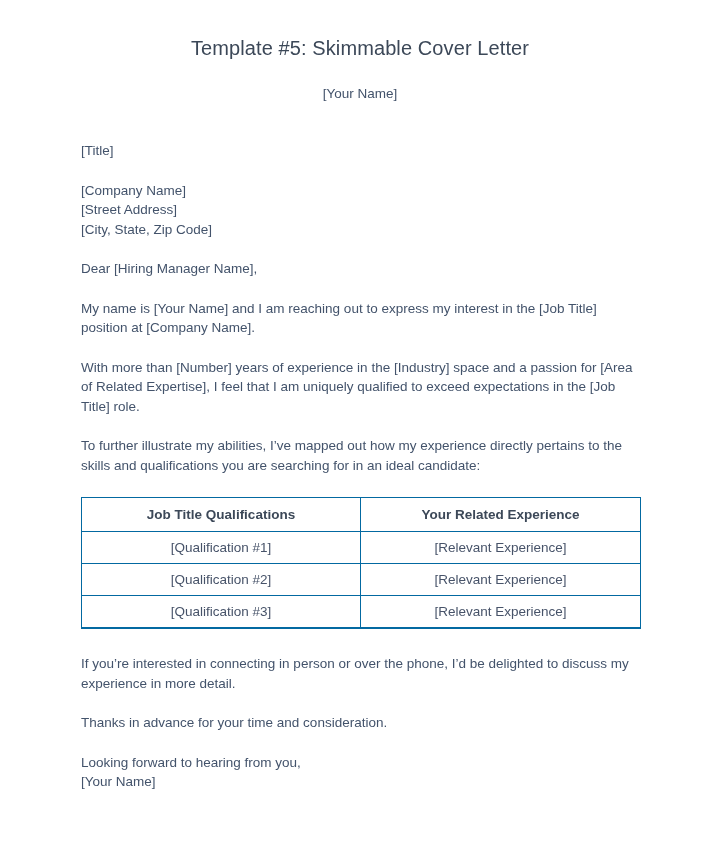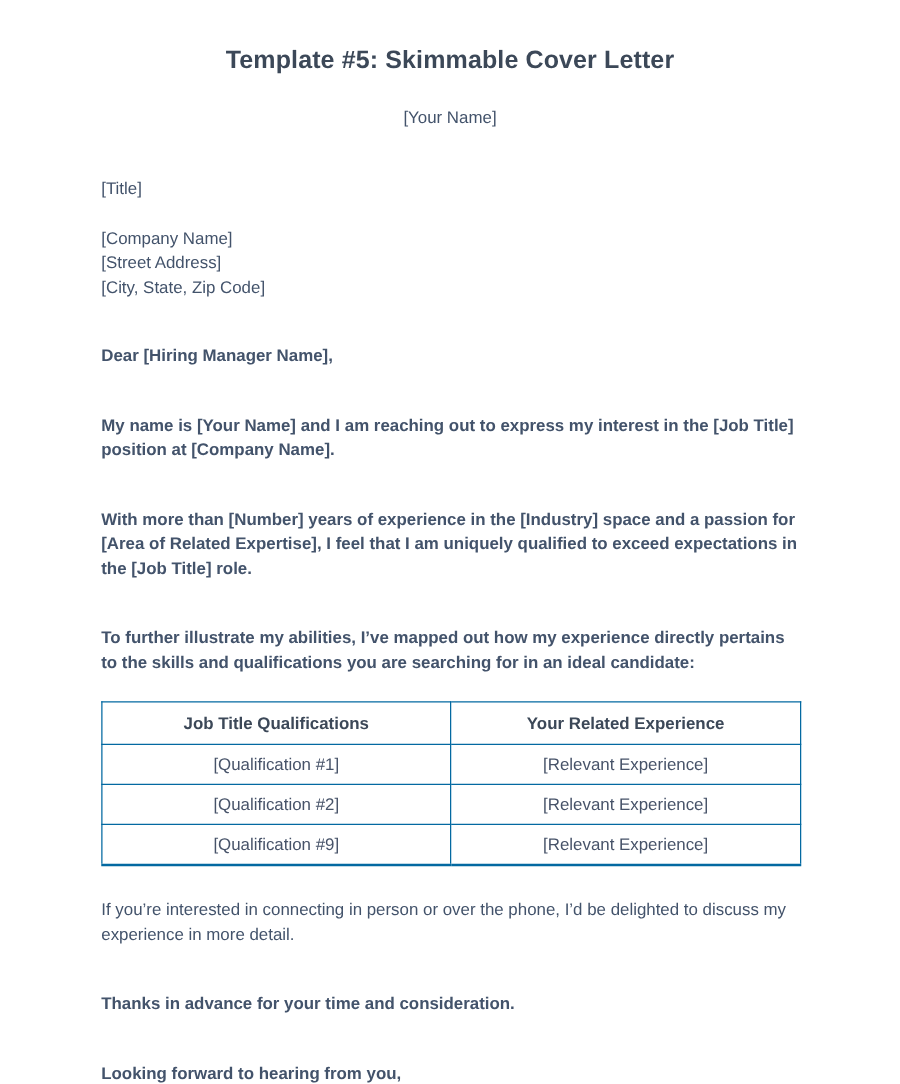--- a/index.html
+++ b/index.html
@@ -22,21 +22,21 @@
     height: 867px;
     background: #ffffff;
     box-sizing: border-box;
     padding: 0;
   }
 
   
   .doc-title {
     text-align: center;
     font-size: 20px;
-    font-weight: 700;
+    font-weight: 400;
     color: #3c4858;
     letter-spacing: 0.1px;
     margin: 0;
     padding-top: 36px;
     line-height: 24px;
   }
 
   
   .contact-header {
     text-align: center;
@@ -61,22 +61,21 @@
     width: 559px;
   }
 
   .para {
     font-size: 13.5px;
     line-height: 19.5px;
     color: #43536b;
     margin: 0;
   }
   .para.block-gap {
-    margin-top: 36px;
-    font-weight: bold;
+    margin-top: 20px;
   }
   .tight-line {
     display: block;
   }
 
   
   .qual-table {
     border-collapse: collapse;
     width: 559px;
     table-layout: fixed;
@@ -156,21 +155,21 @@
       <tbody>
         <tr>
           <td>[Qualification #1]</td>
           <td>[Relevant Experience]</td>
         </tr>
         <tr>
           <td>[Qualification #2]</td>
           <td>[Relevant Experience]</td>
         </tr>
         <tr class="last-row">
-          <td>[Qualification #9]</td>
+          <td>[Qualification #3]</td>
           <td>[Relevant Experience]</td>
         </tr>
       </tbody>
     </table>
 
     <p class="para" style="margin-top:25px;">If you’re interested in connecting in person or over the phone, I’d be delighted to discuss my experience in more detail.</p>
 
     <p class="para block-gap">Thanks in advance for your time and consideration.</p>
 
     <div class="para block-gap">

